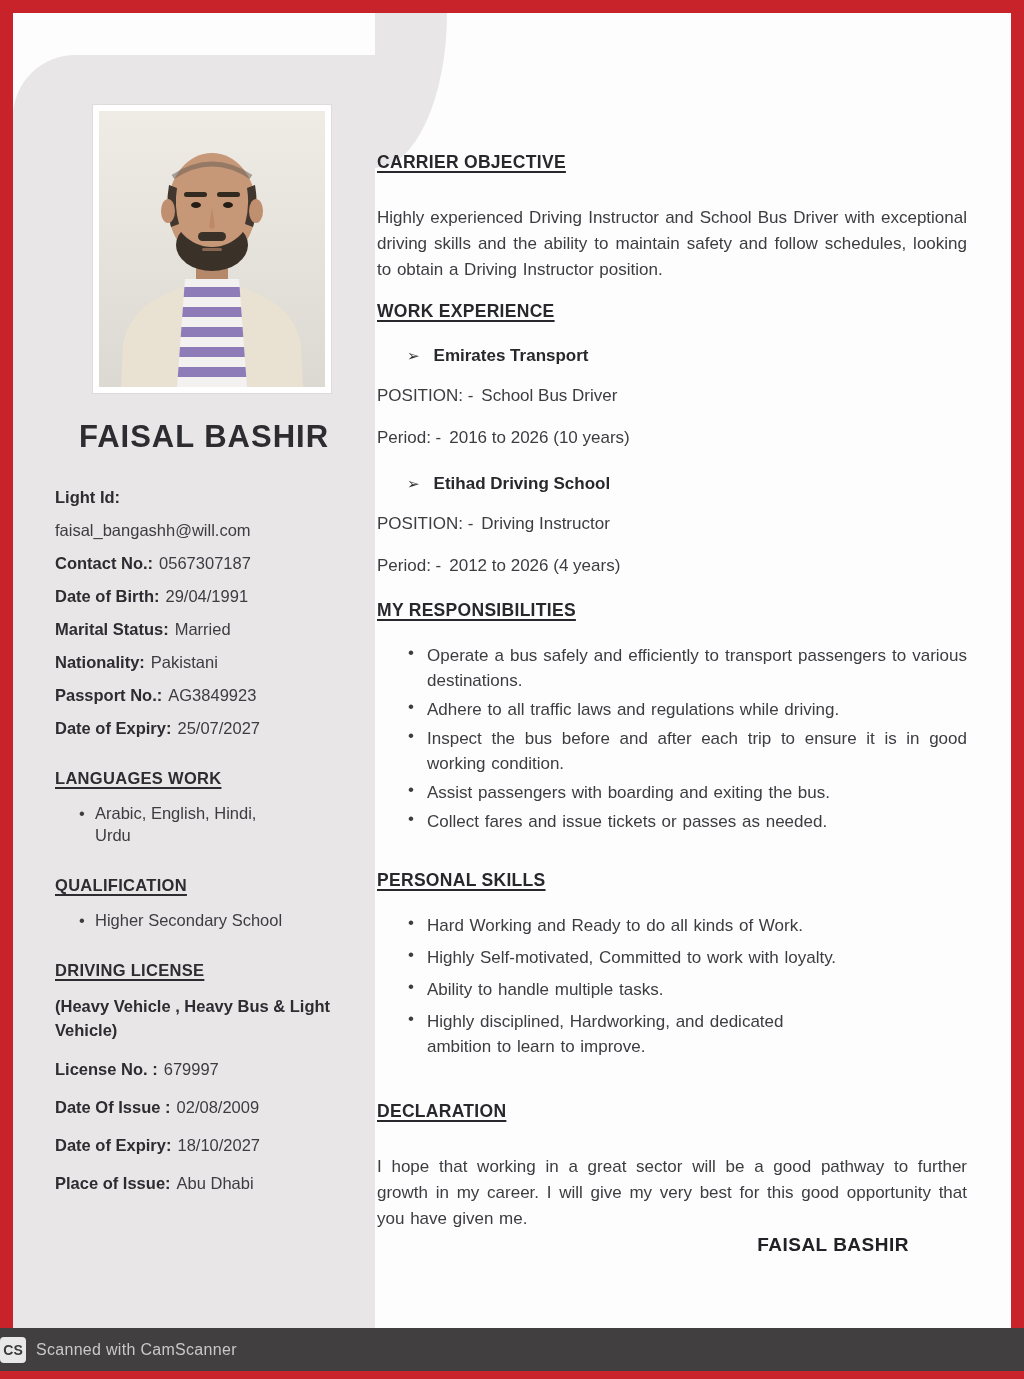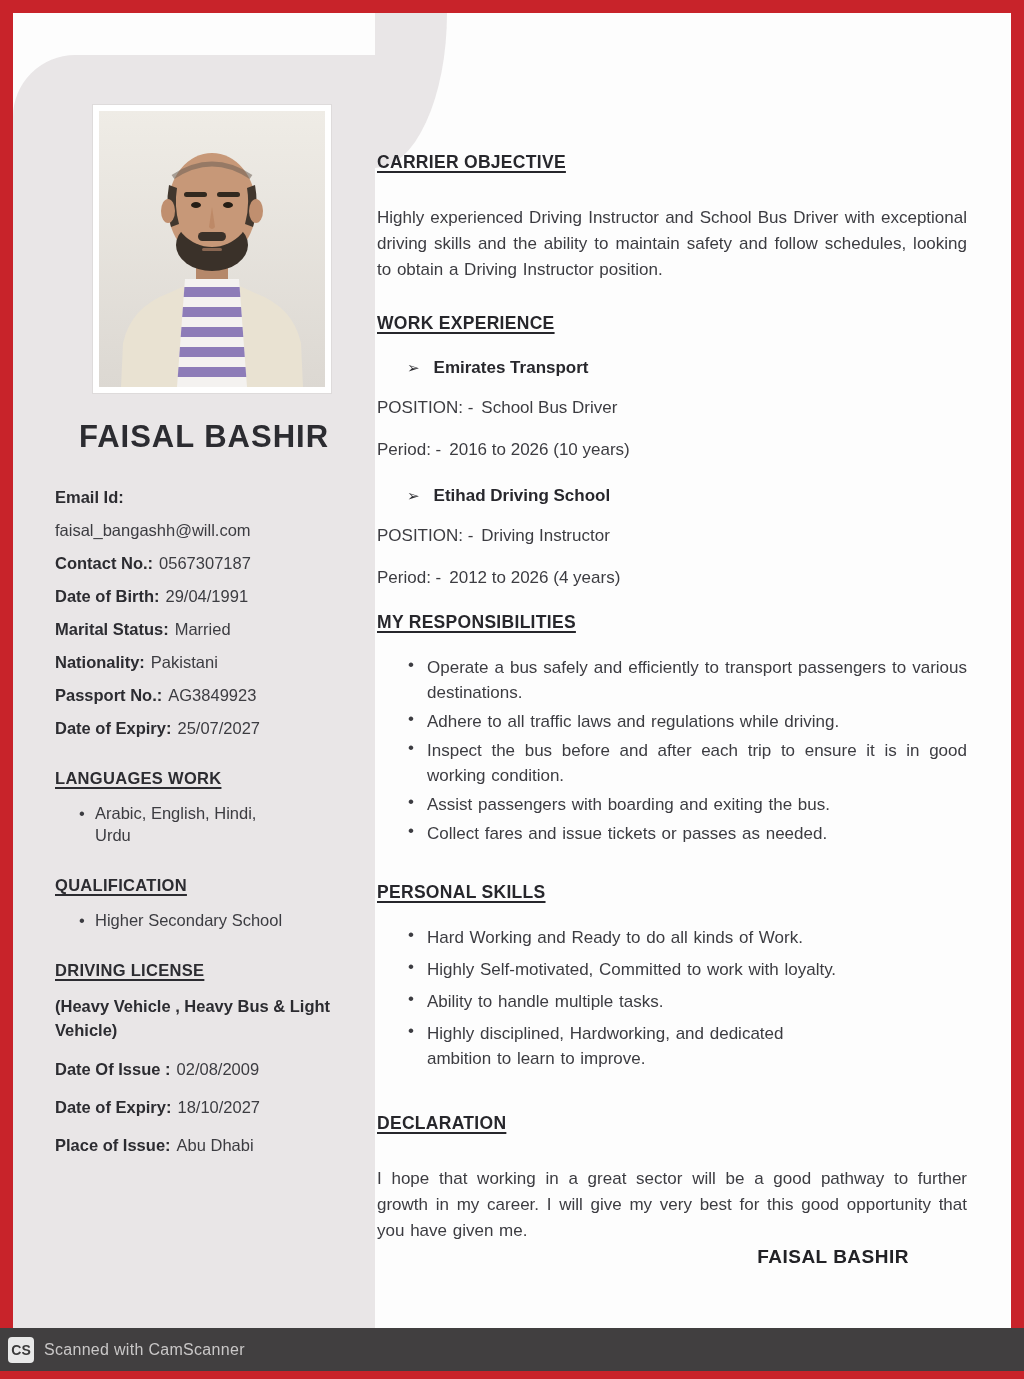--- a/index.html
+++ b/index.html
@@ -50,21 +50,21 @@
   .lic-sub{margin:14px 0 0;font-size:16.5px;font-weight:bold;color:#2c2c31;line-height:24px;}
   .lic-row{margin-top:16px;font-size:16.5px;line-height:22px;}
 
   
   .main{position:absolute;left:377px;top:152px;width:590px;font-size:17px;}
   .main-h{
     margin:0;font-size:17.5px;font-weight:bold;color:#27272c;letter-spacing:.3px;
     text-decoration:underline;text-decoration-thickness:1.5px;text-underline-offset:3px;
   }
   .para{margin:32px 0 0;line-height:26px;text-align:justify;word-spacing:1px;}
-  .mt30{margin-top:30px;}
+  .mt30{margin-top:18px;}
   .mt36{margin-top:36px;}
   .mt42{margin-top:42px;}
 
   .w-company{margin-top:24px;padding-left:30px;display:flex;align-items:baseline;}
   .w-company .arrow{margin-right:14px;font-size:15px;color:#2c2c31;}
   .w-company .company{font-weight:bold;color:#27272c;}
   .meta{margin-top:18px;line-height:24px;}
   .meta-lbl{margin-right:8px;}
 
   .ul{margin-top:22px;}
@@ -75,21 +75,21 @@
   .skills .li-text{text-align:left;}
 
   .signature{
     margin:2px 58px 0 0;text-align:right;font-weight:bold;font-size:19px;color:#222226;
     letter-spacing:.5px;
   }
 
   
   .scanbar{
     position:absolute;left:0;top:1328px;width:100%;height:43px;background:#413f40;
-    display:flex;align-items:center;gap:10px;box-sizing:border-box;padding-left:8px;
+    display:flex;align-items:center;gap:10px;box-sizing:border-box;
   }
   .cs-logo{
     width:26px;height:26px;background:#e8e8e8;color:#3a3a3a;border-radius:4px;
     display:flex;align-items:center;justify-content:center;font-weight:bold;font-size:14px;
   }
   .scan-text{color:#c9c7c7;font-size:16px;letter-spacing:.3px;}
 </style>
 </head>
 <body>
 
@@ -138,21 +138,21 @@
         <rect x="118" y="81" width="23" height="5" rx="2.5" fill="#32291f"></rect>
         <ellipse cx="97" cy="94" rx="5" ry="3" fill="#241d15"></ellipse>
         <ellipse cx="129" cy="94" rx="5" ry="3" fill="#241d15"></ellipse>
         <path d="M113 96 L110 116 Q113 120 116 116 Z" fill="#b9835f" opacity="0.7"></path>
       </svg>
     </div>
 
     <h1 class="name">FAISAL BASHIR</h1>
 
     <div class="contact">
-      <div class="c-row"><span class="lbl">Email Id:</span><span class="val"></span></div>
+      <div class="c-row"><span class="lbl">Light Id:</span><span class="val"></span></div>
       <div class="c-row"><span class="val">faisal_bangashh@will.com</span></div>
       <div class="c-row"><span class="lbl">Contact No.:</span><span class="val">0567307187</span></div>
       <div class="c-row"><span class="lbl">Date of Birth:</span><span class="val">29/04/1991</span></div>
       <div class="c-row"><span class="lbl">Marital Status:</span><span class="val">Married</span></div>
       <div class="c-row"><span class="lbl">Nationality:</span><span class="val">Pakistani</span></div>
       <div class="c-row"><span class="lbl">Passport No.:</span><span class="val">AG3849923</span></div>
       <div class="c-row"><span class="lbl">Date of Expiry:</span><span class="val">25/07/2027</span></div>
     </div>
 
     <h2 class="side-h">LANGUAGES WORK</h2>
@@ -162,20 +162,21 @@
     </div>
 
     <h2 class="side-h">QUALIFICATION</h2>
     <div class="side-li">
       <span class="dot">•</span>
       <span class="side-li-text">Higher Secondary School</span>
     </div>
 
     <h2 class="side-h">DRIVING LICENSE</h2>
     <p class="lic-sub">(Heavy Vehicle , Heavy Bus &amp; Light Vehicle)</p>
+    <div class="lic-row"><span class="lbl">License No. :</span><span class="val">679997</span></div>
     <div class="lic-row"><span class="lbl">Date Of Issue :</span><span class="val">02/08/2009</span></div>
     <div class="lic-row"><span class="lbl">Date of Expiry:</span><span class="val">18/10/2027</span></div>
     <div class="lic-row"><span class="lbl">Place of Issue:</span><span class="val">Abu Dhabi</span></div>
 
   </aside>
 
   <main class="main">
 
     <h2 class="main-h">CARRIER OBJECTIVE</h2>
     <p class="para">Highly experienced  Driving Instructor and School Bus Driver with exceptional driving skills and the ability to maintain safety and follow schedules, looking to obtain a Driving Instructor position.</p>

